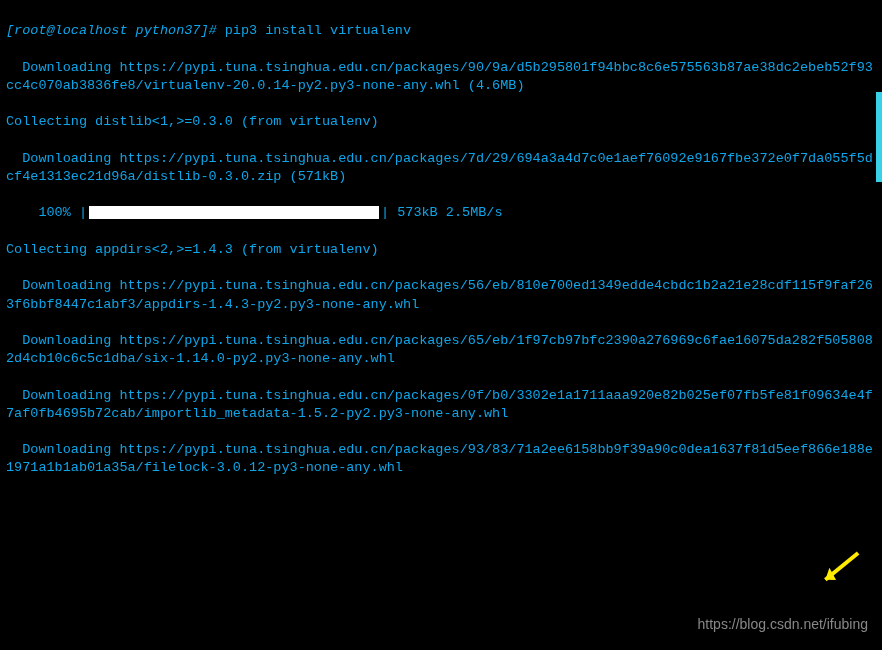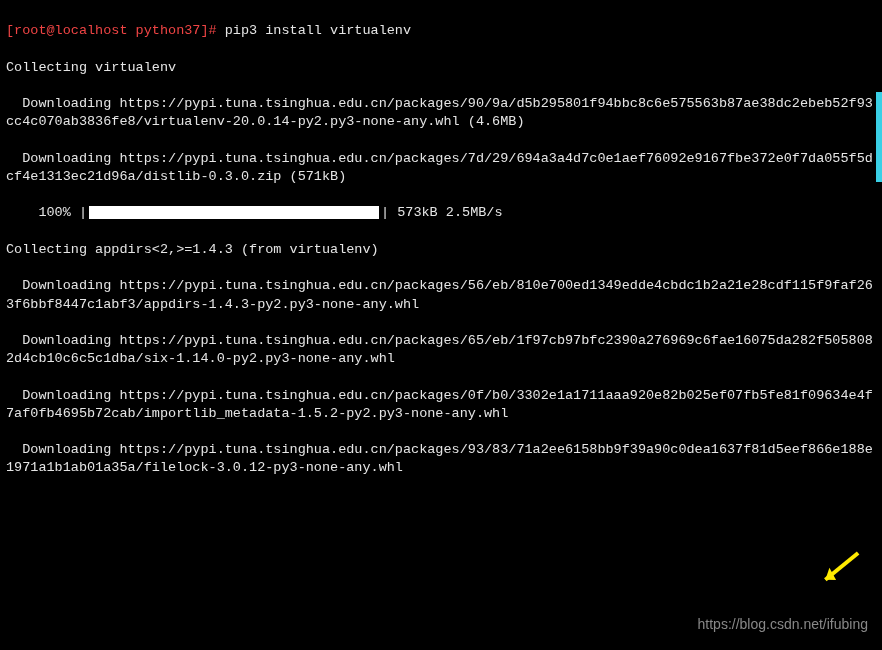--- a/index.html
+++ b/index.html
@@ -12,22 +12,22 @@
       height: 650px;
       overflow: hidden;
       position: relative;
       padding: 4px 6px;
     }
     .terminal {
       color: #fff;
       white-space: pre-wrap;
       word-break: break-all;
     }
-    .white { color: #e5e5e5; }
-    .prompt { color: #ef4444; }
+    .white { color: #0ea5e9; }
+    .prompt { color: #0ea5e9; font-style: italic; }
     .progress-bar {
       display: inline-block;
       width: 290px;
       height: 13px;
       background: #fff;
       vertical-align: middle;
       margin: 0 2px;
     }
     .scrollbar {
       position: absolute;
@@ -53,22 +53,22 @@
       transform: rotate(-20deg);
     }
     .arrow svg { width: 50px; height: 28px; }
     .line { display: block; }
   </style>
 </head>
 <body>
 
 <div class="terminal">
 <span class="line"><span class="prompt">[root@localhost python37]#</span><span class="white"> pip3 install virtualenv</span></span>
-<span class="line white">Collecting virtualenv</span>
 <span class="line white">  Downloading https://pypi.tuna.tsinghua.edu.cn/packages/90/9a/d5b295801f94bbc8c6e575563b87ae38dc2ebeb52f93cc4c070ab3836fe8/virtualenv-20.0.14-py2.py3-none-any.whl (4.6MB)</span>
+<span class="line white">Collecting distlib&lt;1,&gt;=0.3.0 (from virtualenv)</span>
 <span class="line white">  Downloading https://pypi.tuna.tsinghua.edu.cn/packages/7d/29/694a3a4d7c0e1aef76092e9167fbe372e0f7da055f5dcf4e1313ec21d96a/distlib-0.3.0.zip (571kB)</span>
 <span class="line white"><span>    100% |</span><span class="progress-bar"></span><span>| 573kB 2.5MB/s</span></span>
 <span class="line white">Collecting appdirs&lt;2,&gt;=1.4.3 (from virtualenv)</span>
 <span class="line white">  Downloading https://pypi.tuna.tsinghua.edu.cn/packages/56/eb/810e700ed1349edde4cbdc1b2a21e28cdf115f9faf263f6bbf8447c1abf3/appdirs-1.4.3-py2.py3-none-any.whl</span>
 <span class="line white">  Downloading https://pypi.tuna.tsinghua.edu.cn/packages/65/eb/1f97cb97bfc2390a276969c6fae16075da282f5058082d4cb10c6c5c1dba/six-1.14.0-py2.py3-none-any.whl</span>
 <span class="line white">  Downloading https://pypi.tuna.tsinghua.edu.cn/packages/0f/b0/3302e1a1711aaa920e82b025ef07fb5fe81f09634e4f7af0fb4695b72cab/importlib_metadata-1.5.2-py2.py3-none-any.whl</span>
 <span class="line white">  Downloading https://pypi.tuna.tsinghua.edu.cn/packages/93/83/71a2ee6158bb9f39a90c0dea1637f81d5eef866e188e1971a1b1ab01a35a/filelock-3.0.12-py3-none-any.whl</span>
 
 
 

